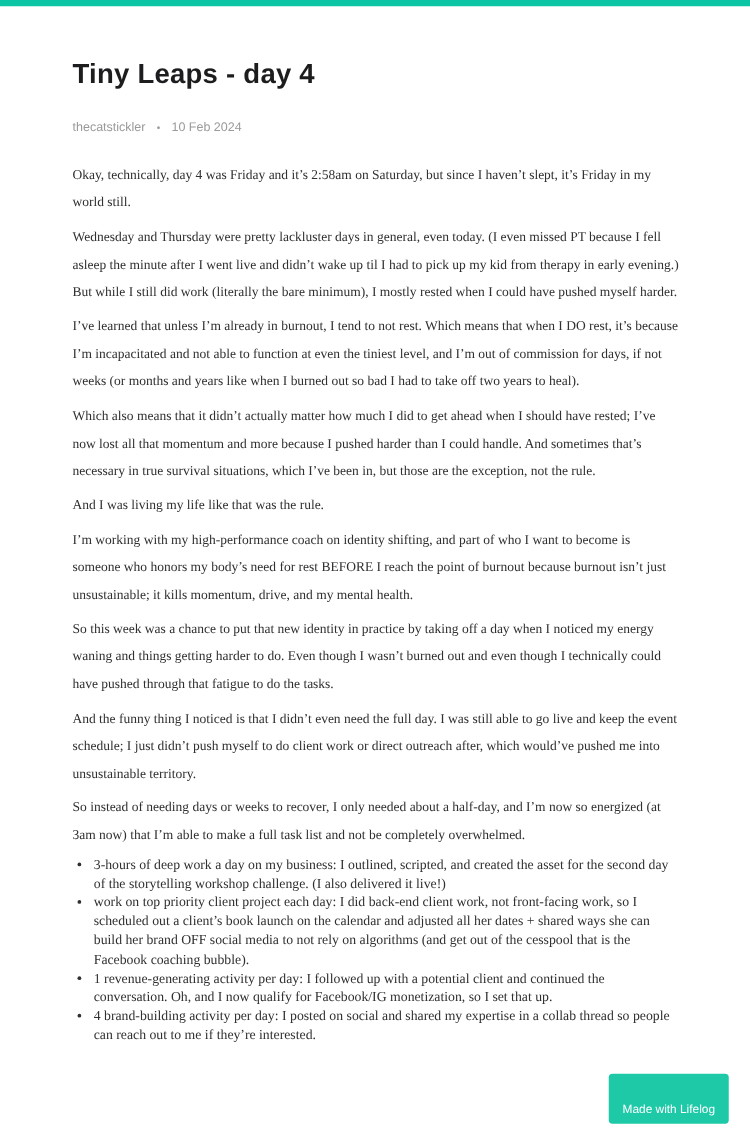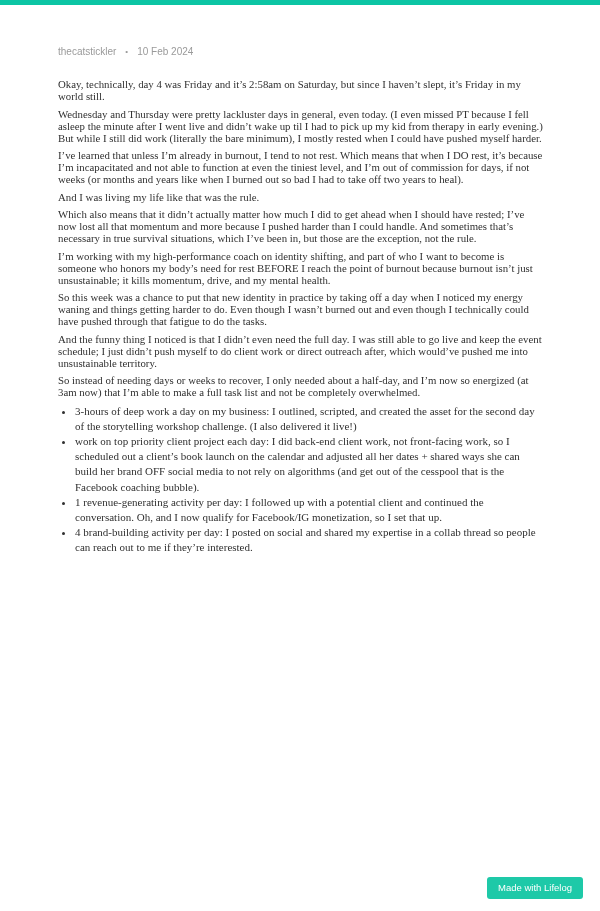--- a/index.html
+++ b/index.html
@@ -30,21 +30,21 @@
     font-size: 10px;
     color: #9a9a9a;
     display: flex;
     align-items: center;
     gap: 9px;
     margin: 0 0 21px 0;
   }
   .meta .dot { font-size: 8px; line-height: 1; }
   .post p {
     font-size: 10.8px;
-    line-height: 12px;
+    line-height: 22px;
     color: #303030;
     margin: 0 0 5.5px 0;
     text-align: left;
   }
   .post ul {
     margin: 0 0 5.5px 0;
     padding: 0 0 0 17px;
     list-style: disc outside;
   }
   .post li {
@@ -53,47 +53,48 @@
     color: #303030;
   }
   .badge {
     position: absolute;
     right: 17px;
     bottom: 12px;
     background: #1ec9a8;
     color: #ffffff;
     font-family: "Liberation Sans", "DejaVu Sans", sans-serif;
     font-size: 9.5px;
-    padding: 5px 11px 6px 11px;
+    padding: 23px 11px 6px 11px;
     border-radius: 3px;
     cursor: pointer;
     text-decoration: none;
     display: inline-block;
   }
 </style>
 </head>
 <body>
 
 <div class="top-bar"></div>
 
 <div class="container">
+  <h1 class="title">Tiny Leaps - day 4</h1>
 
   <div class="meta">
     <span>thecatstickler</span>
     <span class="dot">•</span>
     <span>10 Feb 2024</span>
   </div>
 
   <div class="post">
     <div>
         <p>Okay, technically, day 4 was Friday and it’s 2:58am on Saturday, but since I haven’t slept, it’s Friday in my world still.</p>
         <p>Wednesday and Thursday were pretty lackluster days in general, even today. (I even missed PT because I fell asleep the minute after I went live and didn’t wake up til I had to pick up my kid from therapy in early evening.) But while I still did work (literally the bare minimum), I mostly rested when I could have pushed myself harder.</p>
         <p>I’ve learned that unless I’m already in burnout, I tend to not rest. Which means that when I DO rest, it’s because I’m incapacitated and not able to function at even the tiniest level, and I’m out of commission for days, if not weeks (or months and years like when I burned out so bad I had to take off two years to heal).</p>
+        <p>Which also means that it didn’t actually matter how much I did to get ahead when I should have rested; I’ve now lost all that momentum and more because I pushed harder than I could handle. And sometimes that’s necessary in true survival situations, which I’ve been in, but those are the exception, not the rule.</p>
         <p>And I was living my life like that was the rule.</p>
-        <p>Which also means that it didn’t actually matter how much I did to get ahead when I should have rested; I’ve now lost all that momentum and more because I pushed harder than I could handle. And sometimes that’s necessary in true survival situations, which I’ve been in, but those are the exception, not the rule.</p>
         <p>I’m working with my high-performance coach on identity shifting, and part of who I want to become is someone who honors my body’s need for rest BEFORE I reach the point of burnout because burnout isn’t just unsustainable; it kills momentum, drive, and my mental health.</p>
         <p>So this week was a chance to put that new identity in practice by taking off a day when I noticed my energy waning and things getting harder to do. Even though I wasn’t burned out and even though I technically could have pushed through that fatigue to do the tasks.</p>
         <p>And the funny thing I noticed is that I didn’t even need the full day. I was still able to go live and keep the event schedule; I just didn’t push myself to do client work or direct outreach after, which would’ve pushed me into unsustainable territory.</p>
         <p>So instead of needing days or weeks to recover, I only needed about a half-day, and I’m now so energized (at 3am now) that I’m able to make a full task list and not be completely overwhelmed.</p>
       </div>
     <ul>
         <li>3-hours of deep work a day on my business: I outlined, scripted, and created the asset for the second day of the storytelling workshop challenge. (I also delivered it live!)</li>
         <li>work on top priority client project each day: I did back-end client work, not front-facing work, so I scheduled out a client’s book launch on the calendar and adjusted all her dates + shared ways she can build her brand OFF social media to not rely on algorithms (and get out of the cesspool that is the Facebook coaching bubble).</li>
         <li>1 revenue-generating activity per day: I followed up with a potential client and continued the conversation. Oh, and I now qualify for Facebook/IG monetization, so I set that up.</li>
         <li>4 brand-building activity per day: I posted on social and shared my expertise in a collab thread so people can reach out to me if they’re interested.</li>

